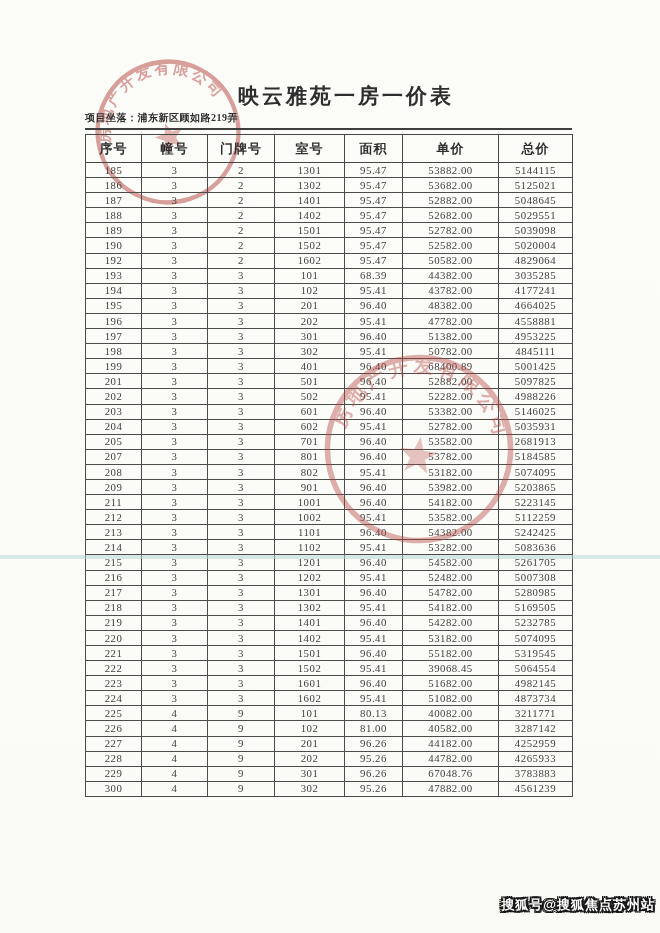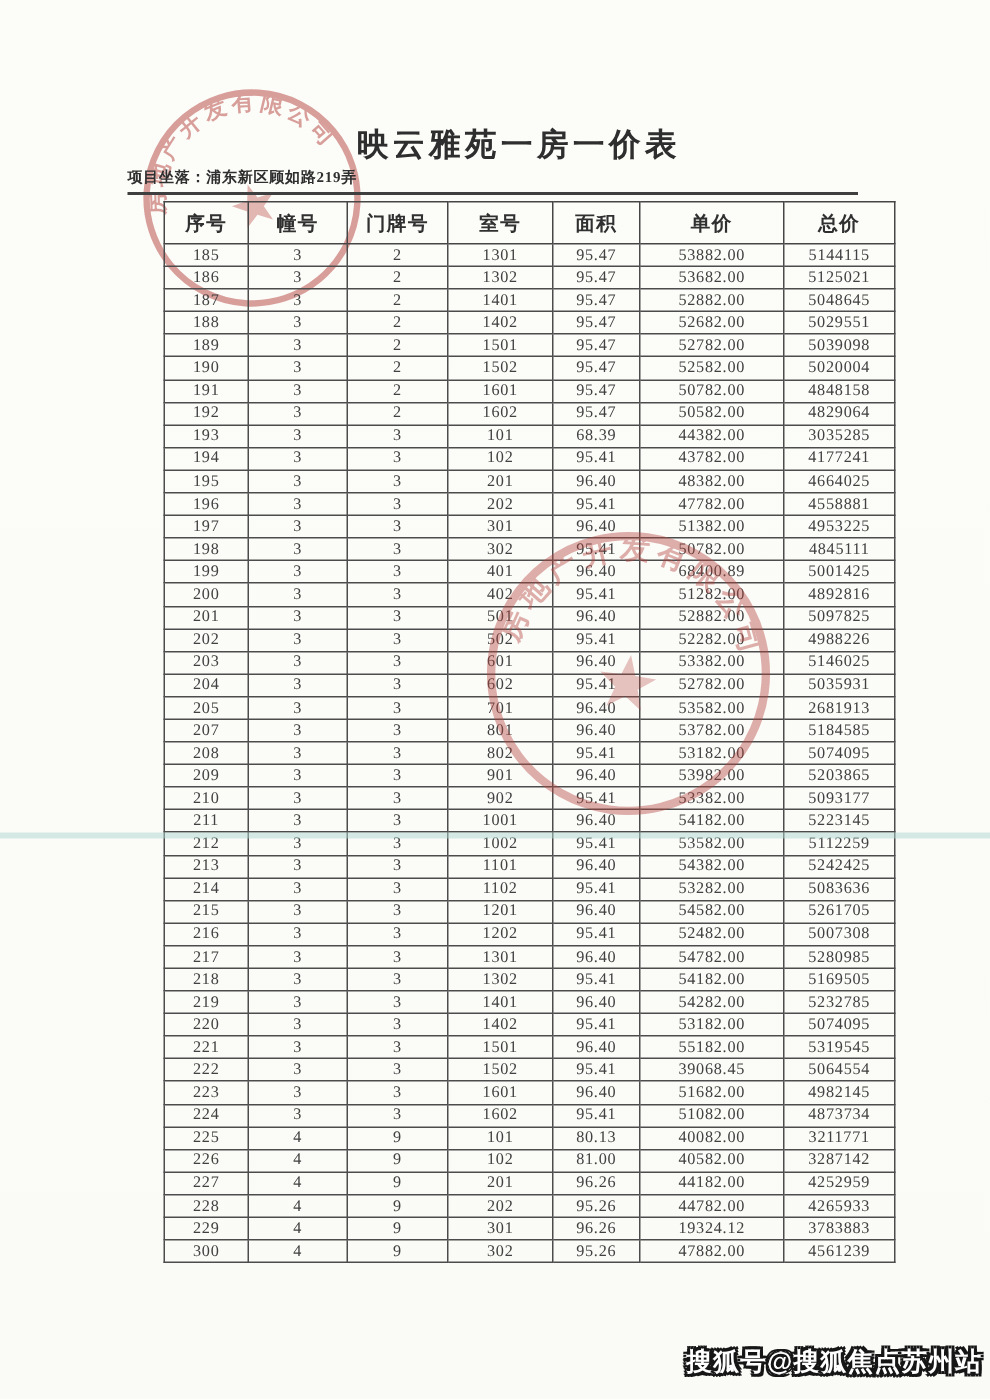--- a/index.html
+++ b/index.html
@@ -18,21 +18,20 @@
   .project-line {
     position:absolute; top:111px; left:85px; width:487px;
     font-size:10px; font-weight:700; color:#2f2f2f;
     border-bottom:2px solid #3f3f3f; padding-bottom:3px;
     letter-spacing:0.5px;
   }
   table.price-table {
     position:absolute; top:134px; left:85px; width:487px;
     border-collapse:collapse; table-layout:fixed;
     background:transparent;
-    margin-left:24px;
   }
   .price-table th {
     height:27px; font-size:13px; font-weight:700; color:#303030;
     border:1.5px solid #464646; text-align:center; padding:0;
     letter-spacing:1px;
   }
   .price-table td {
     height:14.1px; font-size:10.8px; color:#414141;
     border:1px solid #4c4c4c; text-align:center; padding:0;
     line-height:1; letter-spacing:0.5px;
@@ -40,21 +39,21 @@
   .scan-line {
     position:absolute; top:555px; left:0; width:660px; height:4px;
     background:rgba(176,216,208,0.5);
   }
   .stamp { position:absolute; pointer-events:none; }
   .stamp-top { top:56px; left:92px; width:152px; height:152px; opacity:0.5; transform:rotate(-18deg); }
   .stamp-mid { top:350px; left:320px; width:198px; height:198px; opacity:0.42; transform:rotate(8deg); }
   .watermark {
     position:absolute; top:896px; right:5px;
     font-family:"Liberation Sans","DejaVu Sans",sans-serif;
-    font-size:17px; font-weight:700; color:#ffffff; letter-spacing:1px;
+    font-size:13px; font-weight:700; color:#ffffff; letter-spacing:1px;
     text-shadow:
       -2px -2px 0 #161616, 2px -2px 0 #161616,
       -2px  2px 0 #161616, 2px  2px 0 #161616,
        0  -2px 0 #161616, 0  2px 0 #161616,
       -2px  0  0 #161616, 2px  0  0 #161616;
   }
 </style>
 </head>
 <body>
 
@@ -143,29 +142,20 @@
         <tr>
           <td>190</td>
           <td>3</td>
           <td>2</td>
           <td>1502</td>
           <td>95.47</td>
           <td>52582.00</td>
           <td>5020004</td>
         </tr>
         <tr>
-          <td>191</td>
-          <td>3</td>
-          <td>2</td>
-          <td>1601</td>
-          <td>95.47</td>
-          <td>50782.00</td>
-          <td>4848158</td>
-        </tr>
-        <tr>
           <td>192</td>
           <td>3</td>
           <td>2</td>
           <td>1602</td>
           <td>95.47</td>
           <td>50582.00</td>
           <td>4829064</td>
         </tr>
         <tr>
           <td>193</td>
@@ -224,29 +214,20 @@
         <tr>
           <td>199</td>
           <td>3</td>
           <td>3</td>
           <td>401</td>
           <td>96.40</td>
           <td>68400.89</td>
           <td>5001425</td>
         </tr>
         <tr>
-          <td>200</td>
-          <td>3</td>
-          <td>3</td>
-          <td>402</td>
-          <td>95.41</td>
-          <td>51282.00</td>
-          <td>4892816</td>
-        </tr>
-        <tr>
           <td>201</td>
           <td>3</td>
           <td>3</td>
           <td>501</td>
           <td>96.40</td>
           <td>52882.00</td>
           <td>5097825</td>
         </tr>
         <tr>
           <td>202</td>
@@ -303,29 +284,20 @@
           <td>5074095</td>
         </tr>
         <tr>
           <td>209</td>
           <td>3</td>
           <td>3</td>
           <td>901</td>
           <td>96.40</td>
           <td>53982.00</td>
           <td>5203865</td>
-        </tr>
-        <tr>
-          <td>210</td>
-          <td>3</td>
-          <td>3</td>
-          <td>902</td>
-          <td>95.41</td>
-          <td>53382.00</td>
-          <td>5093177</td>
         </tr>
         <tr>
           <td>211</td>
           <td>3</td>
           <td>3</td>
           <td>1001</td>
           <td>96.40</td>
           <td>54182.00</td>
           <td>5223145</td>
         </tr>
@@ -481,21 +453,21 @@
           <td>95.26</td>
           <td>44782.00</td>
           <td>4265933</td>
         </tr>
         <tr>
           <td>229</td>
           <td>4</td>
           <td>9</td>
           <td>301</td>
           <td>96.26</td>
-          <td>19324.12</td>
+          <td>67048.76</td>
           <td>3783883</td>
         </tr>
         <tr>
           <td>300</td>
           <td>4</td>
           <td>9</td>
           <td>302</td>
           <td>95.26</td>
           <td>47882.00</td>
           <td>4561239</td>

